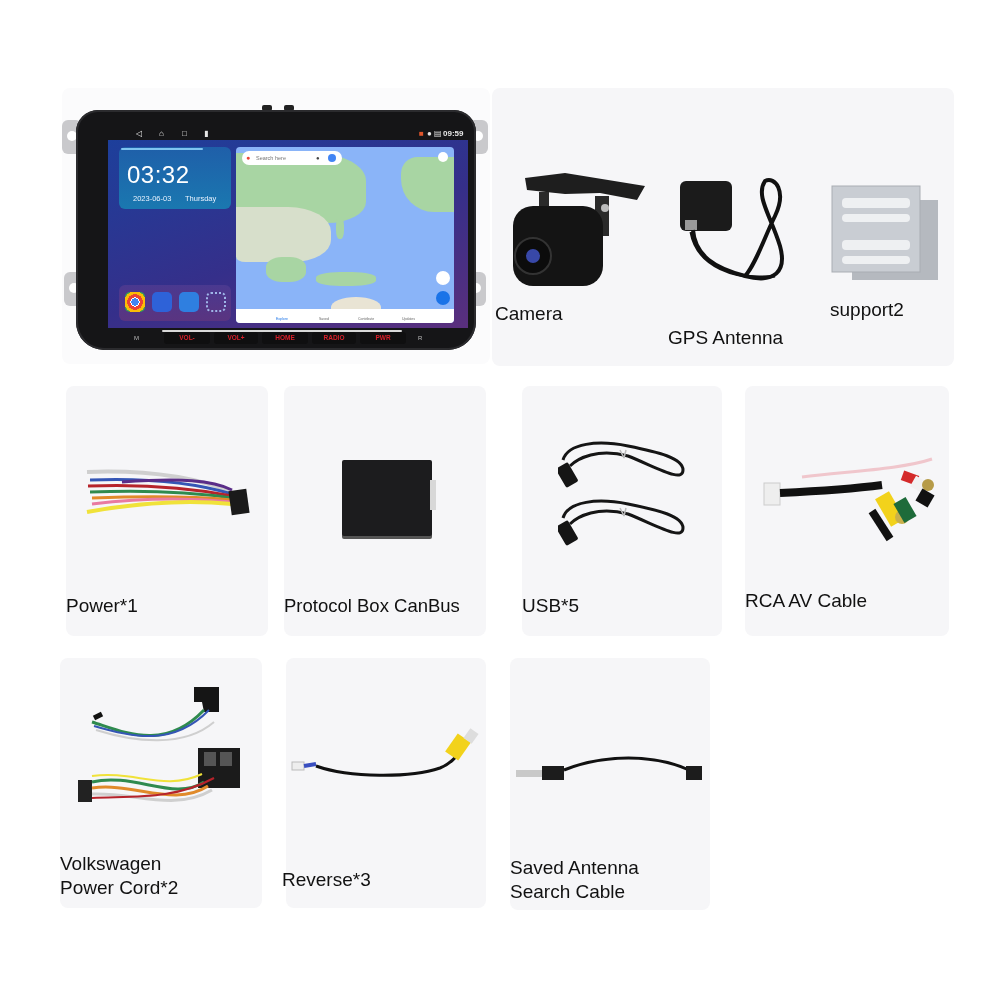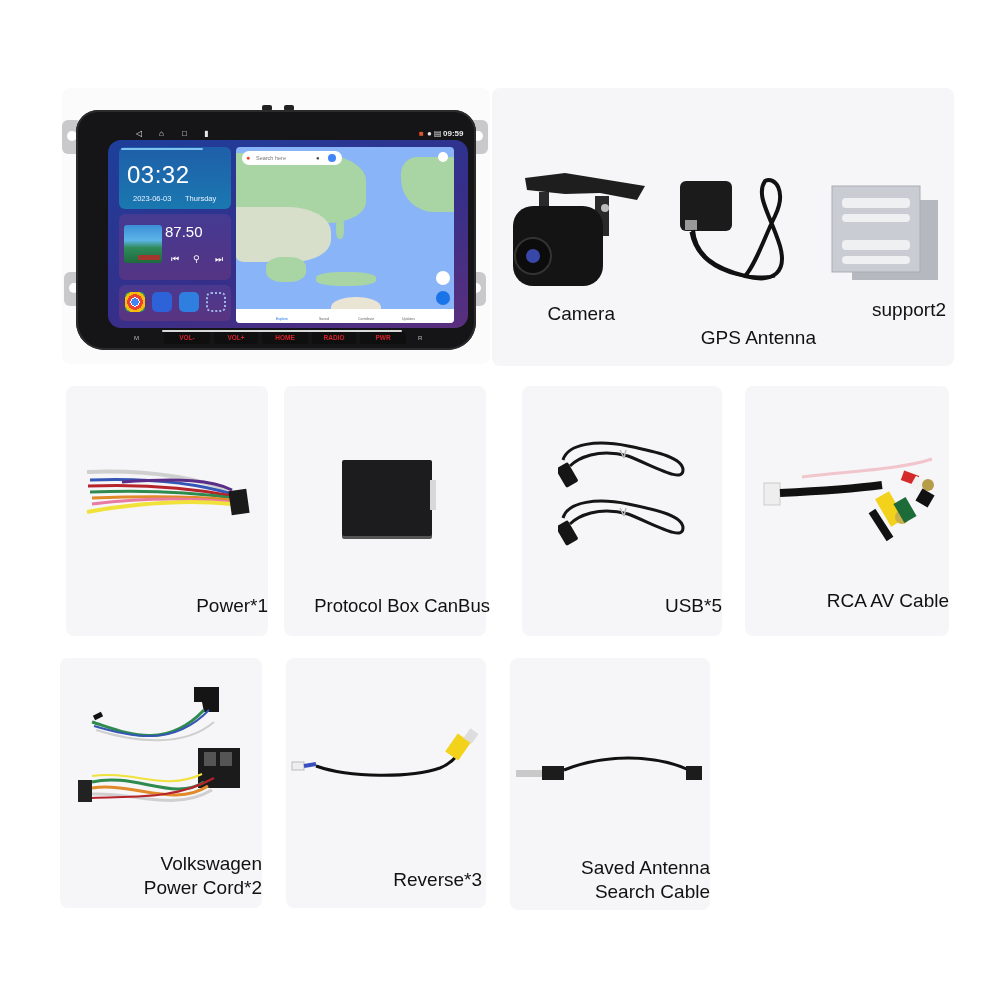--- a/index.html
+++ b/index.html
@@ -1,28 +1,28 @@
 <!DOCTYPE html>
 <html><head>
 <meta charset="utf-8">
 <style>
   * { box-sizing: border-box; margin: 0; padding: 0; }
   html, body { width: 1000px; height: 1000px; background: #ffffff; overflow: hidden; }
   body { position: relative; font-family: "Liberation Sans", "DejaVu Sans", sans-serif; color: #111; }
 
   .card { position: absolute; background: #f6f6f8; border-radius: 8px; }
-  .card-label { position: absolute; left: 0; right: 0; text-align: right; font-size: 19px; color: #111; line-height: 24px; }
+  .card-label { position: absolute; left: 0; right: 0; text-align: left; font-size: 19px; color: #111; line-height: 24px; }
 
   
   #head-unit { position: absolute; left: 62px; top: 102px; width: 428px; height: 250px; }
   .bracket { position: absolute; width: 20px; height: 34px; background: #c9c9cc; border-radius: 6px; }
   .bracket::after { content: ""; position: absolute; left: 5px; top: 11px; width: 10px; height: 10px; background: #fff; border-radius: 50%; }
   .bezel { position: absolute; left: 14px; top: 8px; width: 400px; height: 240px; background: #151517; border-radius: 22px 22px 28px 28px; box-shadow: inset 0 0 0 2px #2b2b2e; }
   .top-clip { position: absolute; top: 3px; width: 10px; height: 6px; background: #222; border-radius: 2px; }
-  .screen { position: absolute; left: 32px; top: 32px; width: 360px; height: 188px; background: linear-gradient(160deg, #1d3f9b 0%, #352f8a 55%, #5a2f7d 100%); border-radius: 13px; overflow: hidden; }
+  .screen { position: absolute; left: 32px; top: 32px; width: 360px; height: 188px; background: linear-gradient(160deg, #1d3f9b 0%, #352f8a 55%, #5a2f7d 100%); border-radius: 0; overflow: hidden; }
   .statusbar { position: absolute; left: 60px; top: 19px; width: 330px; height: 12px; font-size: 8px; color: #e6e6e6; }
   .statusbar span { position: absolute; top: 0; }
   .widget { position: absolute; border-radius: 6px; }
   .clock-w { left: 11px; top: 7px; width: 112px; height: 62px; background: linear-gradient(180deg, #1f5fa9, #1a78b0); }
   .clock-w .bar { position: absolute; left: 2px; top: 1px; width: 82px; height: 2px; background: #7fc4f0; border-radius: 1px; }
   .clock-time { position: absolute; left: 8px; top: 14px; font-size: 24px; color: #fff; font-weight: 300; letter-spacing: 0.5px; }
   .clock-date { position: absolute; left: 14px; top: 47px; font-size: 7.5px; color: #e8f2ff; }
   .clock-day { position: absolute; left: 66px; top: 47px; font-size: 7.5px; color: #e8f2ff; }
   .radio-w { left: 11px; top: 74px; width: 112px; height: 66px; background: linear-gradient(180deg, #453a92, #553484); }
   .album { position: absolute; left: 5px; top: 11px; width: 38px; height: 38px; border-radius: 3px; background: linear-gradient(180deg, #3b8ed6 0%, #5db5e8 40%, #2f8b5a 60%, #1e6a3d 100%); }
@@ -72,27 +72,20 @@
   </div>
 
   <div class="screen" style="left:46px;top:38px;">
     <div class="widget clock-w">
       <div class="bar"></div>
       <div class="clock-time">03:32</div>
       <div class="clock-date">2023-06-03</div>
       <div class="clock-day">Thursday</div>
     </div>
 
-    <div class="widget radio-w">
-      <div class="album"></div>
-      <div class="freq">87.50</div>
-      <span class="ctrl" style="left:52px;">⏮</span>
-      <span class="ctrl" style="left:74px;">⚲</span>
-      <span class="ctrl" style="left:96px;">⏭</span>
-    </div>
 
     <div class="widget apps-w">
       <div class="app-ic" style="left:6px;background:radial-gradient(circle,#4285f4 0 25%,#fff 26% 32%,#ea4335 33% 55%,#fbbc05 56% 75%,#34a853 76%);"></div>
       <div class="app-ic" style="left:33px;background:#2e62d8;"></div>
       <div class="app-ic" style="left:60px;background:#2f7fe0;"></div>
       <div class="app-ic" style="left:87px;background:transparent;border:2px dotted #9fb6e8;"></div>
     </div>
 
     <div class="map">
       <div class="land" style="left:0;top:6px;width:130px;height:70px;border-radius:0 40% 30% 0;"></div>

